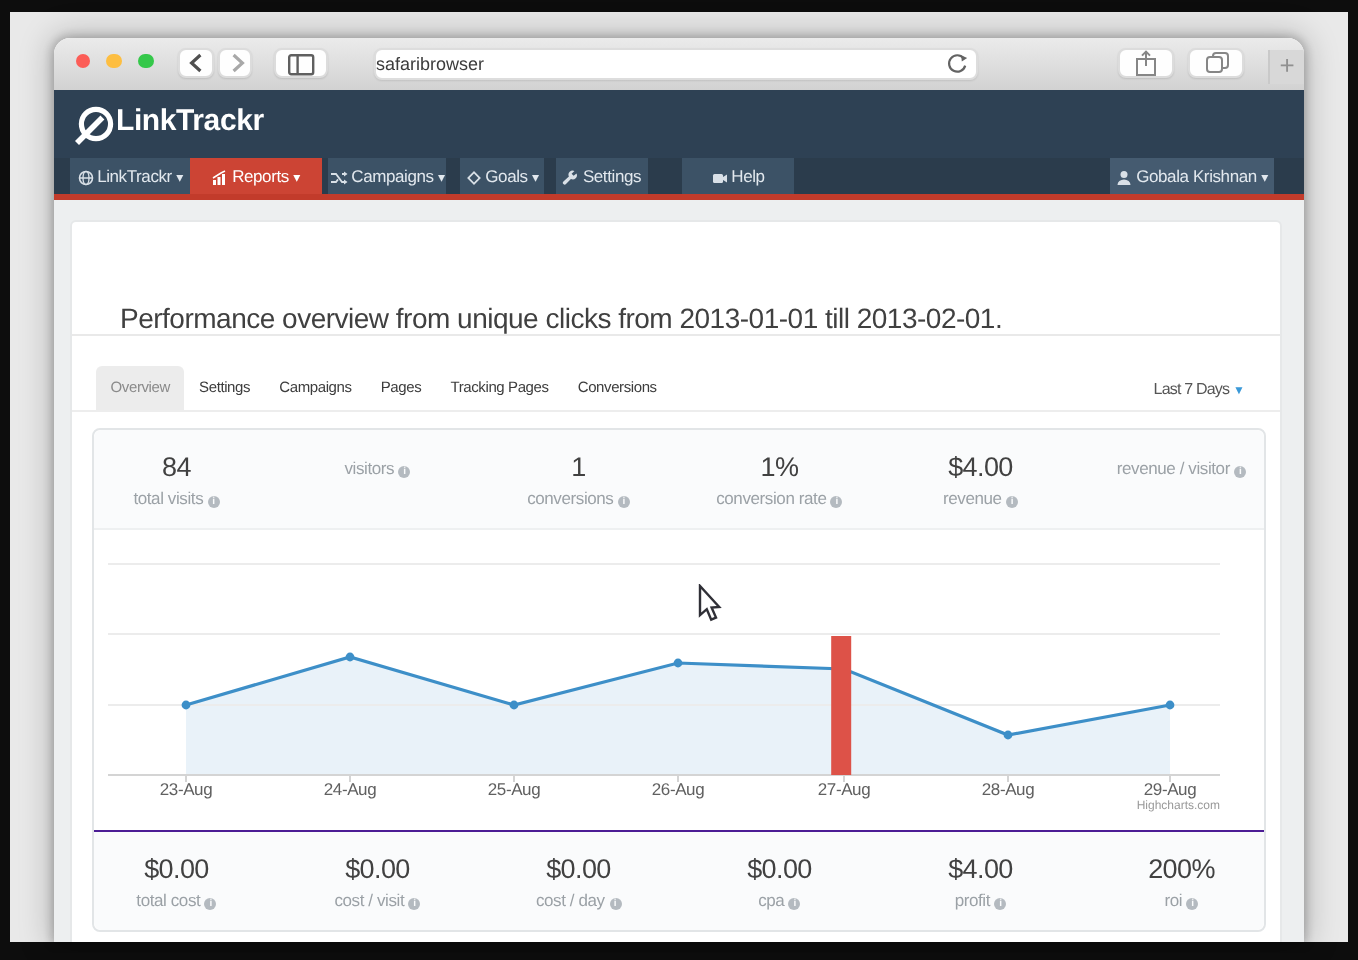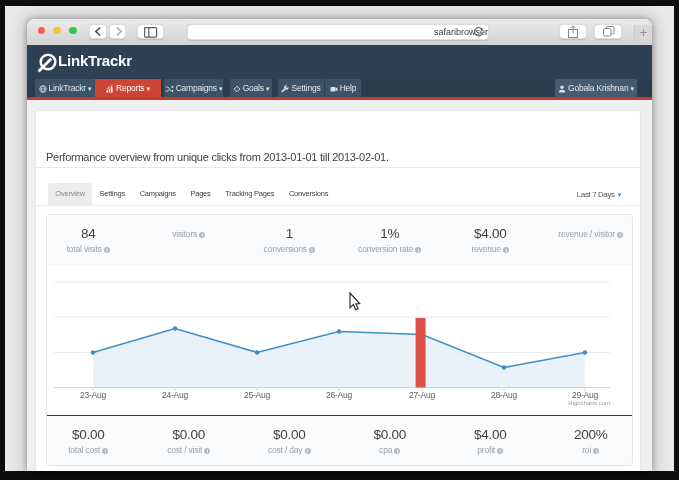--- a/index.html
+++ b/index.html
@@ -10,21 +10,21 @@
          border-radius:8px 8px 0 0; overflow:hidden; background:#fff;
          box-shadow:0 0 5px 1px rgba(0,0,0,0.22), 0 0 16px 2px rgba(0,0,0,0.22); }
   
   #toolbar { position:absolute; left:0; top:0; width:625px; height:26px;
              background:linear-gradient(#ebebeb,#d2d2d2); }
   .tl { position:absolute; top:7.5px; width:7.5px; height:7.5px; border-radius:50%; }
   .btn { position:absolute; background:#fefefe; border:1px solid #dcdcdc; border-radius:4px;
          box-shadow:0 0.5px 1px rgba(0,0,0,0.12); }
   #addr { position:absolute; left:160px; top:4.5px; width:302px; height:16px; background:#fff;
           border:1px solid #ddd; border-radius:4px; box-shadow:0 0.5px 1px rgba(0,0,0,0.10); }
-  #addr .t { position:absolute; width:100%; top:2px; text-align:right; font-size:9px; color:#3c3c3c; }
+  #addr .t { position:absolute; width:100%; top:2px; text-align:left; font-size:9px; color:#3c3c3c; }
   #plus { position:absolute; left:607px; top:6px; width:18px; height:17px; background:#d8d8d8;
           border-left:1px solid #c9c9c9; color:#909090; font-size:13px; font-weight:300; text-align:center; line-height:16px; }
   
   #navbar { position:absolute; left:0; top:26px; width:625px; height:34px; background:#2e4154; }
   #logotxt { position:absolute; left:31px; top:7px; color:#fff; font-size:15px; font-weight:bold; letter-spacing:-0.2px; }
   
   #menubar { position:absolute; left:0; top:60px; width:625px; height:18px; background:#2b3c4c; }
   .mi { position:absolute; top:0; height:18px; color:#e2e8ee; font-size:8.5px; letter-spacing:-0.2px;
         background:#3c5266; text-align:center; line-height:18px; white-space:nowrap; }
   .mi.red { background:#cc4434; color:#fff; }
@@ -33,21 +33,21 @@
   .car { font-size:7px; }
   #redline { position:absolute; left:0; top:78px; width:625px; height:2.5px; background:#c23b2b; }
   
   #page { position:absolute; left:0; top:80.5px; width:625px; height:373px; background:#edeff0; }
   #card { position:absolute; left:8px; top:10px; width:606px; height:363px; background:#fff;
           border:1px solid #e6e8e9; border-bottom:none; border-radius:3px 3px 0 0; }
   
   #hdr { position:absolute; left:10px; top:15px; }
   #hdrtitle { font-size:16px; color:#333; letter-spacing:-0.3px; }
   #hdrbrand { font-size:9px; color:#b3b3b3; letter-spacing:-0.3px; }
-  #hdrsub { position:absolute; left:10px; top:40px; font-size:11px; letter-spacing:-0.25px; color:#404040; }
+  #hdrsub { position:absolute; left:24px; top:40px; font-size:14px; letter-spacing:-0.25px; color:#404040; }
   #hr1 { position:absolute; left:0px; top:56px; width:100%; height:1px; background:#e9e9e9; }
   
   #tabs { position:absolute; left:12px; top:72.5px; height:21px; font-size:7.5px; letter-spacing:-0.2px; color:#3d3d3d; }
   .tab { display:inline-block; padding:6px 7.3px 7px 7.3px; }
   .tab.active { background:#ececec; border-radius:3px 3px 0 0; color:#8a8a8a; }
   #tabline { position:absolute; left:0; top:94.5px; width:100%; height:1px; background:#ededed; }
   #days { position:absolute; right:18px; top:79px; font-size:8px; letter-spacing:-0.4px; color:#555; }
   #days .c { color:#3a99d8; font-size:6px; }
   
   #panel { position:absolute; left:10px; top:103.5px; width:587px; height:252px;
@@ -138,21 +138,21 @@
           <path d="M14 9.5 L17.5 12 L14 14.5 Z" fill="#d9e0e7"></path>
         </svg>Campaigns <span class="car">▾</span></div>
     <div class="mi" style="left:203px; width:42px;">
       <svg width="8" height="8" viewBox="0 0 16 16">
           <rect x="4" y="4" width="8" height="8" transform="rotate(45 8 8)" fill="none" stroke="#d9e0e7" stroke-width="1.8"></rect>
         </svg>Goals <span class="car">▾</span></div>
     <div class="mi" style="left:251px; width:46px;">
       <svg width="8" height="8" viewBox="0 0 16 16">
           <path d="M14.5 3.5 a4.2 4.2 0 0 1 -5.6 5.6 L4 14 a1.8 1.8 0 0 1 -2.6 -2.6 L6.9 6.5 a4.2 4.2 0 0 1 5.6 -5.6 L9.6 3.8 l2 2 z" fill="#d9e0e7"></path>
         </svg>Settings</div>
-    <div class="mi" style="left:298px; width:36px;">
+    <div class="mi" style="left:314px; width:56px;">
       <svg width="8" height="8" viewBox="0 0 16 16">
           <rect x="1" y="4" width="10" height="9" rx="1.5" fill="#d9e0e7"></rect>
           <path d="M11 7 L15 4.5 V12.5 L11 10 Z" fill="#d9e0e7"></path>
         </svg>Help</div>
     <div class="mi user" style="left:528px; width:82px;">
       <svg width="8" height="8" viewBox="0 0 16 16">
           <circle cx="8" cy="4.5" r="3.5" fill="#d9e0e7"></circle>
           <path d="M1.5 15 a6.5 5.5 0 0 1 13 0 z" fill="#d9e0e7"></path>
         </svg>Gobala Krishnan <span class="car">▾</span></div>
   </div>

